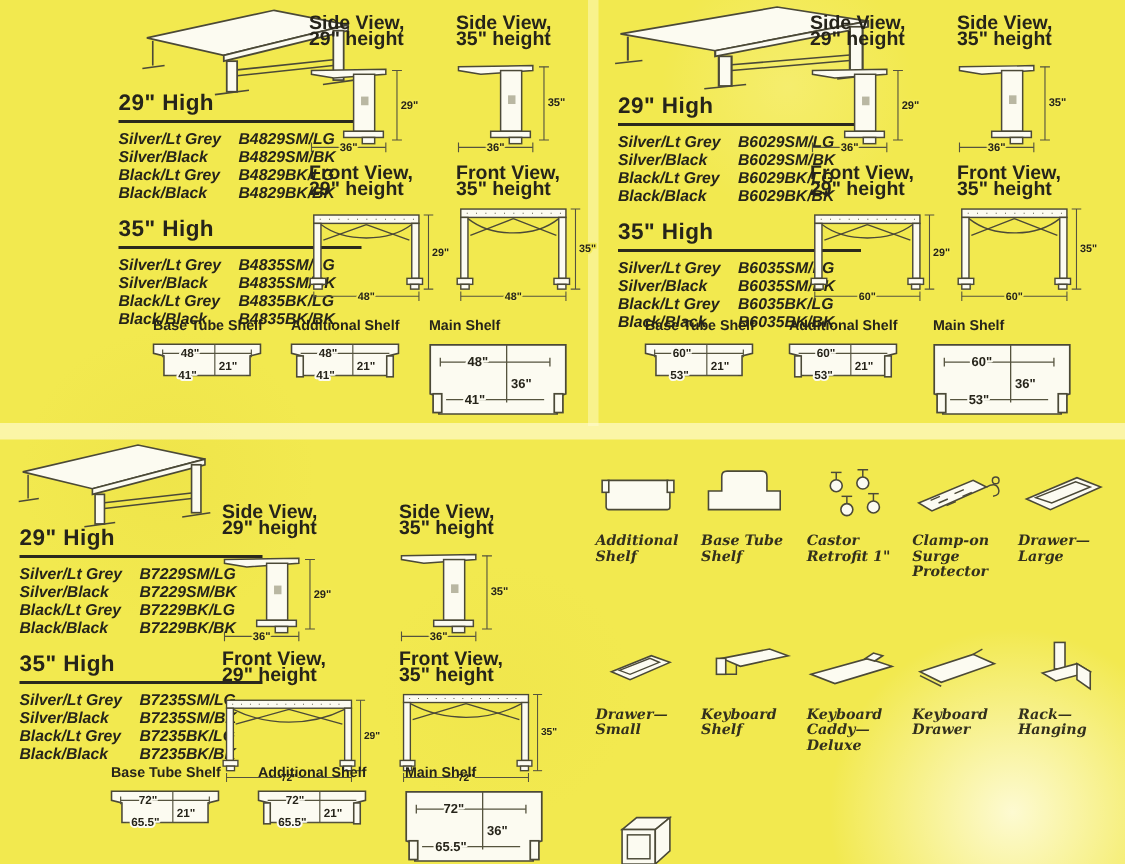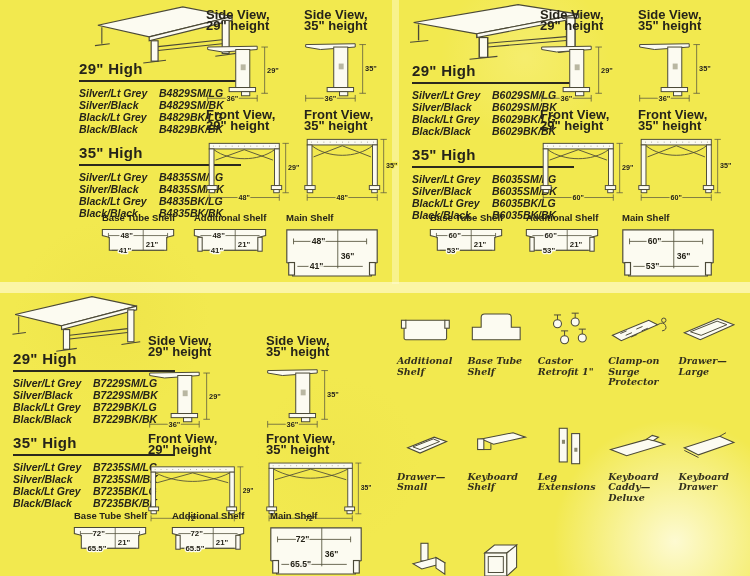--- a/index.html
+++ b/index.html
@@ -742,30 +742,20 @@
   <div class="acc">
     <svg viewBox="0 0 70 46">
       <polygon class="fl" points="16,15 52,8 66,13 30,21"></polygon>
       <rect class="fl" x="12" y="15" width="7" height="12"></rect>
       <path class="ln" d="M19,27 h8 v-7"></path>
     </svg>
     <div class="acc-label">Keyboard
 Shelf</div>
   </div>
 
-  <div class="acc">
-    <svg viewBox="0 0 70 46">
-      <rect class="fl" x="24" y="3" width="9" height="38"></rect>
-      <rect class="fl" x="38" y="9" width="9" height="34"></rect>
-      <rect x="27" y="16" width="3.5" height="4.5" fill="#8a8870"></rect>
-      <rect x="41" y="25" width="3.5" height="4.5" fill="#8a8870"></rect>
-    </svg>
-    <div class="acc-label">Leg
-Extensions</div>
-  </div>
 
   <div class="acc">
     <svg viewBox="0 0 70 46">
       <polygon class="fl" points="3,27 46,15 64,21 21,34"></polygon>
       <polygon class="fl" points="44,15 50,11 57,13 51,17"></polygon>
     </svg>
     <div class="acc-label">Keyboard
 Caddy—
 Deluxe</div>
   </div>

